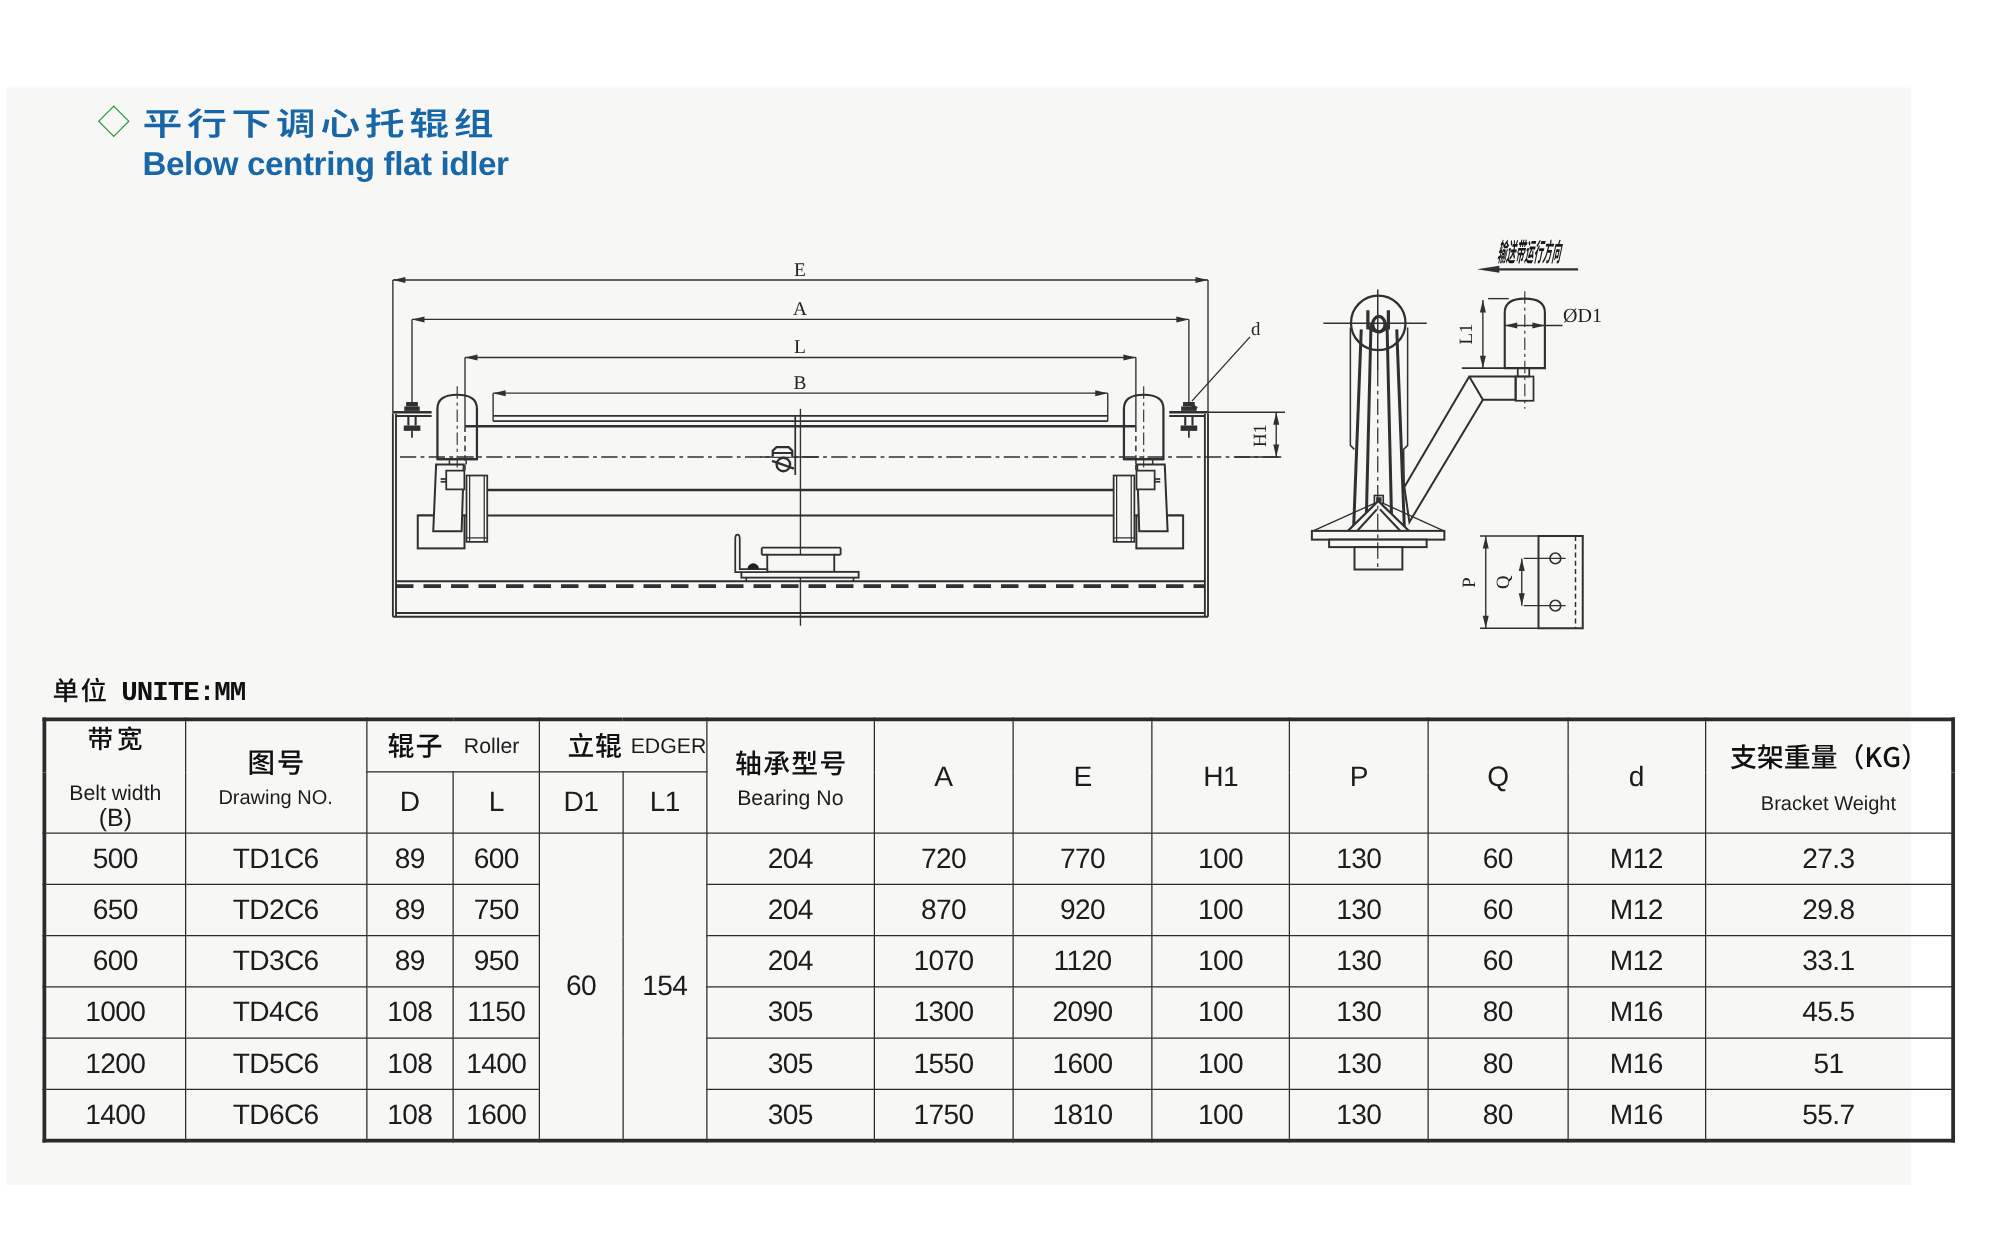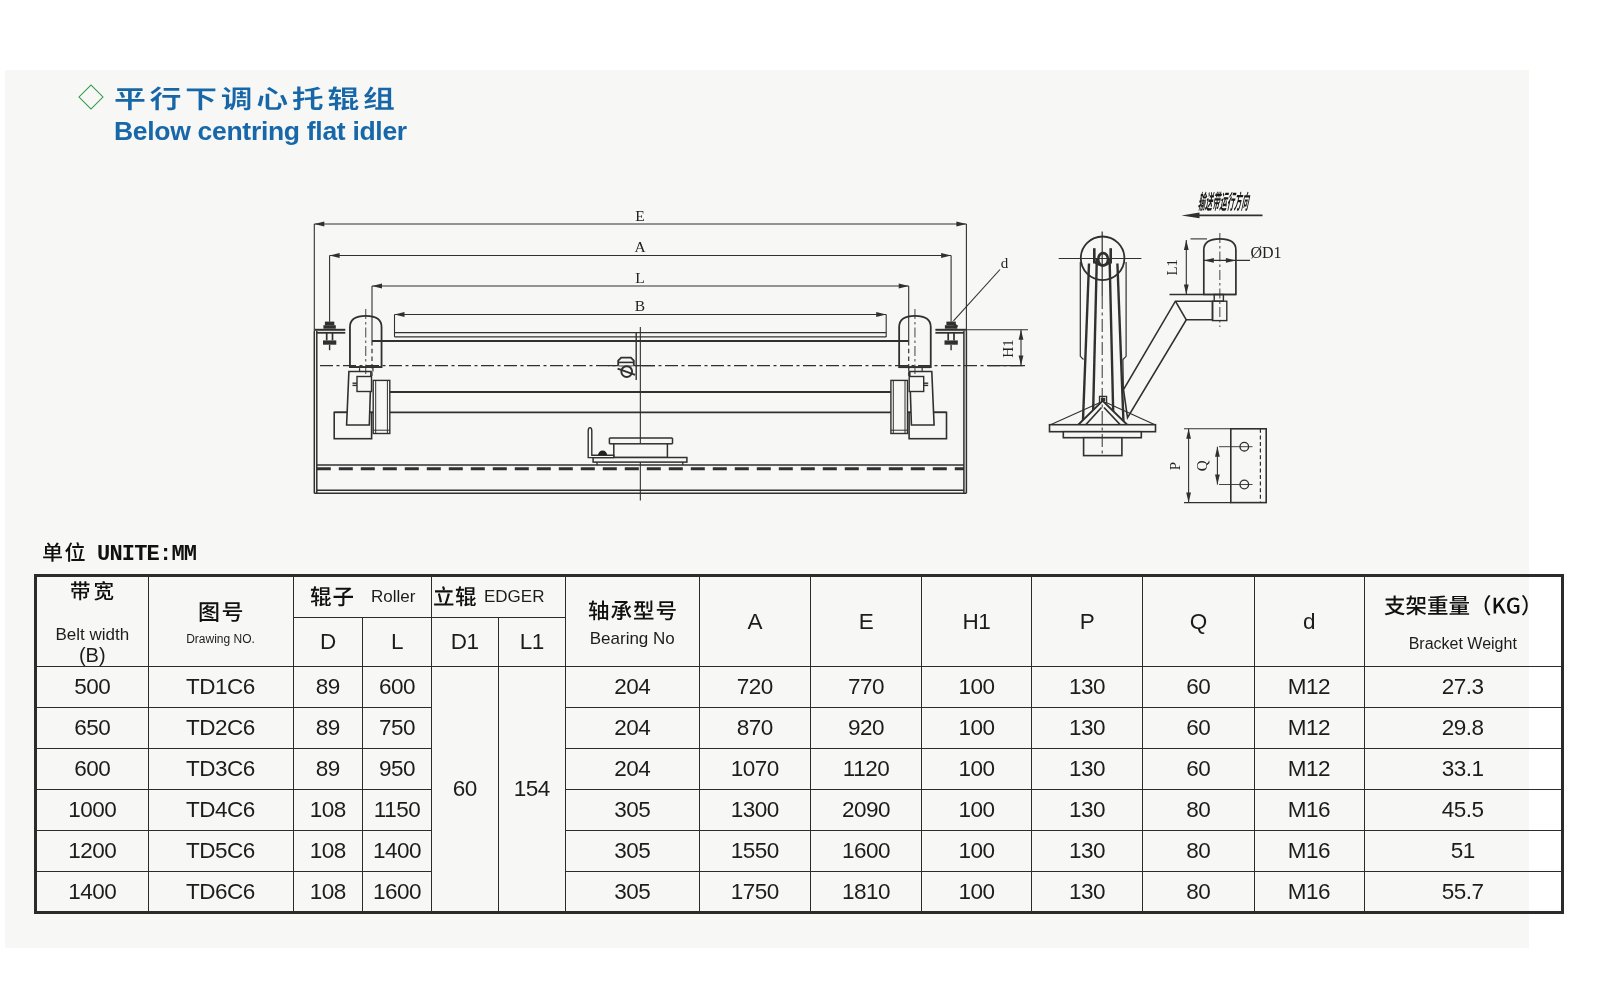--- a/index.html
+++ b/index.html
@@ -49,33 +49,33 @@
                 </svg>
                 <div style="font-size:17px;letter-spacing:0;margin-top:21px">Belt width</div>
                 <div style="font-size:20px;letter-spacing:0;margin-top:2px">(B)</div>
               </div>
             </td>
             <td rowspan="2">
               <div style="line-height:1">
                 <svg width="48" height="29" viewBox="-1 -22.0 48 29" style="display:block;margin:0 auto;overflow:visible">
                   <path d="M1.7 -17.7H20.3V1.9H18.2V-15.8H3.7V1.9H1.7ZM2.9 -0.9H19.4V1.0H2.9ZM8.1 -6.0 8.9 -7.2Q9.8 -7.1 10.8 -6.8Q11.8 -6.5 12.7 -6.2Q13.6 -5.9 14.3 -5.6L13.4 -4.3Q12.8 -4.6 11.9 -4.9Q11.0 -5.2 10.0 -5.5Q9.0 -5.8 8.1 -6.0ZM9.0 -15.6 10.8 -15.0Q10.1 -14.0 9.3 -13.0Q8.4 -12.1 7.5 -11.3Q6.5 -10.5 5.6 -9.9Q5.5 -10.0 5.2 -10.3Q5.0 -10.5 4.7 -10.7Q4.4 -11.0 4.2 -11.1Q5.6 -11.9 6.9 -13.1Q8.2 -14.3 9.0 -15.6ZM14.9 -13.8H15.2L15.5 -13.9L16.7 -13.2Q15.9 -11.8 14.5 -10.7Q13.2 -9.6 11.6 -8.7Q10.0 -7.8 8.2 -7.2Q6.5 -6.5 4.8 -6.1Q4.7 -6.4 4.6 -6.7Q4.4 -7.0 4.2 -7.3Q4.0 -7.6 3.8 -7.8Q5.5 -8.1 7.1 -8.7Q8.8 -9.2 10.3 -9.9Q11.8 -10.7 13.0 -11.6Q14.2 -12.5 14.9 -13.5ZM8.3 -12.5Q9.3 -11.4 10.8 -10.5Q12.4 -9.6 14.3 -8.9Q16.1 -8.3 18.1 -7.9Q17.8 -7.7 17.5 -7.2Q17.1 -6.7 16.9 -6.4Q15.0 -6.8 13.0 -7.6Q11.1 -8.3 9.5 -9.4Q7.9 -10.5 6.8 -11.8ZM8.8 -13.8H15.5V-12.2H7.7ZM6.0 -3.2 6.9 -4.6Q8.0 -4.5 9.3 -4.3Q10.5 -4.1 11.7 -3.8Q12.9 -3.6 14.0 -3.3Q15.0 -3.0 15.9 -2.7L14.9 -1.2Q13.9 -1.6 12.4 -2.0Q10.8 -2.4 9.2 -2.7Q7.5 -3.0 6.0 -3.2Z M29.5 -15.9V-13.3H39.4V-15.9ZM27.4 -17.7H41.6V-11.5H27.4ZM24.8 -9.8H44.1V-7.9H24.8ZM29.0 -5.8H40.0V-3.9H29.0ZM39.4 -5.8H41.6Q41.6 -5.8 41.6 -5.6Q41.6 -5.4 41.6 -5.2Q41.5 -5.0 41.5 -4.9Q41.3 -3.1 41.0 -1.9Q40.7 -0.7 40.4 -0.0Q40.1 0.7 39.7 1.1Q39.2 1.5 38.7 1.6Q38.2 1.7 37.5 1.8Q36.9 1.8 35.9 1.8Q34.9 1.8 33.8 1.7Q33.7 1.3 33.5 0.7Q33.3 0.2 33.1 -0.3Q34.2 -0.2 35.3 -0.1Q36.3 -0.1 36.8 -0.1Q37.2 -0.1 37.5 -0.1Q37.7 -0.2 37.9 -0.3Q38.2 -0.5 38.5 -1.1Q38.7 -1.7 38.9 -2.8Q39.2 -3.9 39.4 -5.5ZM29.5 -9.0 31.7 -8.7Q31.5 -7.9 31.2 -7.0Q30.9 -6.1 30.6 -5.3Q30.4 -4.5 30.1 -3.9H27.7Q28.0 -4.6 28.3 -5.5Q28.6 -6.3 28.9 -7.3Q29.2 -8.2 29.5 -9.0Z" fill="#111"></path>
                 </svg>
-                <div style="font-size:12px;letter-spacing:0;margin-top:6px">Drawing NO.</div>
+                <div style="font-size:16px;letter-spacing:0;margin-top:6px">Drawing NO.</div>
               </div>
             </td>
             <td colspan="2">
               <div style="display:flex;align-items:center;justify-content:center;gap:16px">
                 <svg width="46" height="28" viewBox="-1 -21.5 46 28" style="display:block;overflow:visible">
                   <path d="M11.3 -6.1H14.7V-4.3H11.3ZM11.7 -12.6V-10.9H17.5V-12.6ZM11.7 -15.7V-14.1H17.5V-15.7ZM9.9 -17.3H19.4V-9.4H9.9ZM15.3 -8.7H17.1V-0.8Q17.1 -0.3 17.2 -0.2Q17.2 -0.1 17.5 -0.1Q17.6 -0.1 17.9 -0.1Q18.1 -0.1 18.4 -0.1Q18.6 -0.1 18.7 -0.1Q19.0 -0.1 19.0 -0.2Q19.1 -0.4 19.2 -0.9Q19.2 -1.4 19.3 -2.4Q19.5 -2.2 20.0 -2.0Q20.5 -1.8 20.8 -1.7Q20.8 -0.4 20.6 0.3Q20.4 1.0 20.0 1.3Q19.6 1.6 18.9 1.6Q18.8 1.6 18.6 1.6Q18.4 1.6 18.1 1.6Q17.8 1.6 17.6 1.6Q17.3 1.6 17.2 1.6Q16.4 1.6 16.0 1.4Q15.6 1.2 15.5 0.7Q15.3 0.1 15.3 -0.8ZM19.5 -7.4 20.7 -6.0Q19.8 -5.3 18.8 -4.6Q17.8 -3.9 16.9 -3.4L16.1 -4.6Q16.6 -4.9 17.2 -5.4Q17.9 -5.9 18.5 -6.4Q19.1 -6.9 19.5 -7.4ZM9.9 1.8 9.8 0.2 10.7 -0.4 14.6 -1.3Q14.7 -0.9 14.7 -0.4Q14.8 0.1 14.8 0.5Q13.4 0.8 12.5 1.0Q11.6 1.3 11.1 1.4Q10.6 1.5 10.3 1.6Q10.1 1.8 9.9 1.8ZM9.9 1.8Q9.9 1.6 9.8 1.2Q9.7 0.9 9.5 0.5Q9.4 0.1 9.2 -0.1Q9.6 -0.2 9.9 -0.5Q10.1 -0.7 10.1 -1.3V-8.6H12.1V0.4Q12.1 0.4 11.8 0.5Q11.6 0.6 11.3 0.8Q11.0 0.9 10.7 1.1Q10.4 1.3 10.2 1.5Q9.9 1.7 9.9 1.8ZM0.9 -15.7H9.1V-13.8H0.9ZM5.2 -8.6H7.1V1.7H5.2ZM0.9 -3.8Q1.9 -3.9 3.3 -4.1Q4.6 -4.4 6.2 -4.6Q7.7 -4.9 9.2 -5.1L9.3 -3.4Q7.2 -2.9 5.1 -2.5Q3.0 -2.1 1.3 -1.8ZM1.7 -7.0Q1.6 -7.2 1.5 -7.6Q1.4 -7.9 1.3 -8.3Q1.1 -8.6 1.0 -8.9Q1.3 -9.0 1.6 -9.4Q1.8 -9.9 2.1 -10.6Q2.2 -10.9 2.5 -11.7Q2.8 -12.5 3.1 -13.5Q3.4 -14.6 3.7 -15.8Q3.9 -17.0 4.1 -18.2L6.2 -17.9Q5.9 -16.2 5.3 -14.4Q4.8 -12.6 4.2 -11.0Q3.6 -9.4 3.0 -8.2V-8.1Q3.0 -8.1 2.8 -8.0Q2.6 -7.9 2.3 -7.7Q2.1 -7.6 1.9 -7.4Q1.7 -7.2 1.7 -7.0ZM1.7 -7.0V-8.7L2.7 -9.2H9.0L9.0 -7.3H3.3Q2.8 -7.3 2.3 -7.3Q1.8 -7.2 1.7 -7.0ZM5.4 -12.2H7.0V-8.4H5.4Z M23.5 -8.7H43.0V-6.6H23.5ZM25.7 -16.8H39.5V-14.8H25.7ZM38.9 -16.8H39.4L39.9 -16.9L41.4 -15.7Q40.4 -14.7 39.1 -13.7Q37.8 -12.7 36.4 -11.8Q35.0 -10.9 33.6 -10.3Q33.5 -10.5 33.2 -10.8Q33.0 -11.1 32.7 -11.3Q32.5 -11.6 32.3 -11.8Q33.5 -12.3 34.8 -13.1Q36.1 -13.9 37.1 -14.8Q38.2 -15.6 38.9 -16.3ZM32.3 -11.8H34.4V-0.7Q34.4 0.2 34.1 0.7Q33.9 1.2 33.2 1.4Q32.5 1.7 31.4 1.7Q30.3 1.8 28.8 1.8Q28.8 1.5 28.6 1.1Q28.5 0.7 28.3 0.4Q28.1 -0.0 27.9 -0.3Q28.8 -0.3 29.5 -0.3Q30.3 -0.2 30.9 -0.3Q31.5 -0.3 31.7 -0.3Q32.0 -0.3 32.2 -0.4Q32.3 -0.5 32.3 -0.8Z" fill="#111"></path>
                 </svg>
                 <span style="font-size:17px;letter-spacing:0">Roller</span>
               </div>
             </td>
             <td colspan="2">
-              <div style="display:flex;align-items:center;justify-content:flex-start;gap:6px">
+              <div style="display:flex;align-items:center;justify-content:flex-end;gap:6px">
                 <svg width="46" height="28" viewBox="-1 -21.5 46 28" style="display:block;overflow:visible">
                   <path d="M2.0 -14.2H19.6V-12.1H2.0ZM1.1 -1.1H20.4V0.9H1.1ZM4.9 -10.7 6.9 -11.2Q7.3 -9.8 7.7 -8.2Q8.1 -6.6 8.5 -5.1Q8.8 -3.6 9.0 -2.4L6.8 -1.9Q6.7 -3.1 6.3 -4.6Q6.0 -6.1 5.6 -7.7Q5.3 -9.3 4.9 -10.7ZM14.6 -11.2 16.9 -10.8Q16.6 -9.4 16.1 -8.0Q15.7 -6.6 15.3 -5.2Q14.8 -3.8 14.3 -2.5Q13.9 -1.3 13.4 -0.3L11.4 -0.7Q11.9 -1.7 12.3 -3.0Q12.8 -4.3 13.2 -5.7Q13.6 -7.2 14.0 -8.6Q14.4 -10.0 14.6 -11.2ZM9.0 -17.8 11.0 -18.3Q11.3 -17.5 11.7 -16.5Q12.0 -15.6 12.1 -14.9L10.0 -14.3Q9.9 -15.0 9.6 -16.0Q9.3 -17.0 9.0 -17.8Z M33.3 -6.1H36.7V-4.3H33.3ZM33.7 -12.6V-10.9H39.5V-12.6ZM33.7 -15.7V-14.1H39.5V-15.7ZM31.9 -17.3H41.4V-9.4H31.9ZM37.3 -8.7H39.1V-0.8Q39.1 -0.3 39.2 -0.2Q39.2 -0.1 39.5 -0.1Q39.6 -0.1 39.9 -0.1Q40.1 -0.1 40.4 -0.1Q40.6 -0.1 40.7 -0.1Q41.0 -0.1 41.0 -0.2Q41.1 -0.4 41.2 -0.9Q41.2 -1.4 41.3 -2.4Q41.5 -2.2 42.0 -2.0Q42.5 -1.8 42.8 -1.7Q42.8 -0.4 42.6 0.3Q42.4 1.0 42.0 1.3Q41.6 1.6 40.9 1.6Q40.8 1.6 40.6 1.6Q40.4 1.6 40.1 1.6Q39.8 1.6 39.6 1.6Q39.3 1.6 39.2 1.6Q38.4 1.6 38.0 1.4Q37.6 1.2 37.5 0.7Q37.3 0.1 37.3 -0.8ZM41.5 -7.4 42.7 -6.0Q41.8 -5.3 40.8 -4.6Q39.8 -3.9 38.9 -3.4L38.1 -4.6Q38.6 -4.9 39.2 -5.4Q39.9 -5.9 40.5 -6.4Q41.1 -6.9 41.5 -7.4ZM31.9 1.8 31.8 0.2 32.7 -0.4 36.6 -1.3Q36.7 -0.9 36.7 -0.4Q36.8 0.1 36.8 0.5Q35.4 0.8 34.5 1.0Q33.6 1.3 33.1 1.4Q32.6 1.5 32.3 1.6Q32.1 1.8 31.9 1.8ZM31.9 1.8Q31.9 1.6 31.8 1.2Q31.7 0.9 31.5 0.5Q31.4 0.1 31.2 -0.1Q31.6 -0.2 31.9 -0.5Q32.1 -0.7 32.1 -1.3V-8.6H34.1V0.4Q34.1 0.4 33.8 0.5Q33.6 0.6 33.3 0.8Q33.0 0.9 32.7 1.1Q32.4 1.3 32.2 1.5Q31.9 1.7 31.9 1.8ZM22.9 -15.7H31.1V-13.8H22.9ZM27.2 -8.6H29.1V1.7H27.2ZM22.9 -3.8Q23.9 -3.9 25.3 -4.1Q26.6 -4.4 28.2 -4.6Q29.7 -4.9 31.2 -5.1L31.3 -3.4Q29.2 -2.9 27.1 -2.5Q25.0 -2.1 23.3 -1.8ZM23.7 -7.0Q23.6 -7.2 23.5 -7.6Q23.4 -7.9 23.3 -8.3Q23.1 -8.6 23.0 -8.9Q23.3 -9.0 23.6 -9.4Q23.8 -9.9 24.1 -10.6Q24.2 -10.9 24.5 -11.7Q24.8 -12.5 25.1 -13.5Q25.4 -14.6 25.7 -15.8Q25.9 -17.0 26.1 -18.2L28.2 -17.9Q27.9 -16.2 27.3 -14.4Q26.8 -12.6 26.2 -11.0Q25.6 -9.4 25.0 -8.2V-8.1Q25.0 -8.1 24.8 -8.0Q24.6 -7.9 24.3 -7.7Q24.1 -7.6 23.9 -7.4Q23.7 -7.2 23.7 -7.0ZM23.7 -7.0V-8.7L24.7 -9.2H31.0L31.0 -7.3H25.3Q24.8 -7.3 24.3 -7.3Q23.8 -7.2 23.7 -7.0ZM27.4 -12.2H29.0V-8.4H27.4Z" fill="#111"></path>
                 </svg>
                 <span style="font-size:17px;letter-spacing:0">EDGER</span>
               </div>
             </td>
             <td rowspan="2">
               <div style="line-height:1">
                 <svg width="91" height="28" viewBox="-1 -21.5 91 28" style="display:block;margin:0 auto;overflow:visible">
                   <path d="M9.9 -13.5H20.1V1.7H18.2V-11.7H11.7V1.8H9.9ZM10.7 -7.6H18.6V-5.7H10.7ZM10.7 -1.2H18.6V0.6H10.7ZM14.0 -18.1H16.0V-12.7H15.9V-0.2H14.0V-12.7H14.0ZM1.0 -15.8H9.0V-13.9H1.0ZM5.3 -12.3H7.1V1.7H5.3ZM0.8 -3.8Q1.9 -3.9 3.2 -4.1Q4.5 -4.3 6.0 -4.6Q7.6 -4.8 9.1 -5.1L9.2 -3.3Q7.1 -2.9 5.0 -2.5Q2.9 -2.1 1.2 -1.8ZM1.7 -6.9Q1.7 -7.1 1.6 -7.4Q1.5 -7.8 1.3 -8.1Q1.2 -8.4 1.1 -8.7Q1.4 -8.8 1.6 -9.2Q1.9 -9.7 2.2 -10.4Q2.3 -10.8 2.6 -11.5Q2.8 -12.3 3.1 -13.4Q3.4 -14.5 3.7 -15.7Q3.9 -16.9 4.1 -18.1L6.1 -17.8Q5.7 -16.0 5.2 -14.3Q4.8 -12.5 4.2 -10.9Q3.6 -9.3 3.0 -8.0V-8.0Q3.0 -8.0 2.8 -7.9Q2.6 -7.8 2.4 -7.6Q2.1 -7.4 1.9 -7.3Q1.7 -7.1 1.7 -6.9ZM1.7 -6.9V-8.6L2.7 -9.1H9.0V-7.2H3.3Q2.8 -7.2 2.3 -7.2Q1.9 -7.1 1.7 -6.9Z M32.3 -13.1H34.4V-0.8Q34.4 0.1 34.2 0.5Q34.0 1.0 33.4 1.2Q32.8 1.5 31.8 1.5Q30.9 1.6 29.6 1.6Q29.5 1.2 29.3 0.6Q29.1 0.0 28.8 -0.4Q29.8 -0.3 30.7 -0.3Q31.6 -0.3 31.8 -0.3Q32.1 -0.3 32.2 -0.4Q32.3 -0.5 32.3 -0.8ZM26.7 -17.4H38.4V-15.5H26.7ZM37.8 -17.4H38.3L38.7 -17.5L40.1 -16.5Q39.3 -15.6 38.2 -14.7Q37.1 -13.9 35.9 -13.1Q34.7 -12.4 33.5 -11.8Q33.3 -12.1 33.0 -12.5Q32.6 -12.9 32.3 -13.1Q33.4 -13.6 34.4 -14.2Q35.5 -14.9 36.4 -15.6Q37.3 -16.4 37.8 -17.0ZM30.0 -11.3H36.6V-9.6H30.0ZM23.9 -12.8H28.4V-10.9H23.9ZM29.6 -8.0H37.0V-6.3H29.6ZM28.6 -4.6H38.0V-2.8H28.6ZM41.4 -12.9 43.0 -11.6Q42.5 -10.9 41.8 -10.2Q41.1 -9.5 40.5 -8.8Q39.8 -8.1 39.3 -7.6L38.0 -8.7Q38.5 -9.2 39.2 -10.0Q39.8 -10.7 40.4 -11.5Q41.0 -12.3 41.4 -12.9ZM38.6 -13.4Q38.9 -11.0 39.5 -8.8Q40.1 -6.6 41.1 -4.9Q42.0 -3.2 43.4 -2.1Q43.1 -1.9 42.9 -1.6Q42.6 -1.3 42.3 -1.0Q42.1 -0.7 41.9 -0.4Q40.5 -1.7 39.5 -3.6Q38.5 -5.6 37.8 -8.0Q37.2 -10.4 36.8 -13.1ZM27.8 -12.8H28.2L28.6 -12.8L29.8 -12.4Q29.4 -9.6 28.7 -7.3Q27.9 -4.9 26.9 -3.1Q25.9 -1.3 24.7 -0.1Q24.5 -0.3 24.2 -0.6Q24.0 -0.9 23.7 -1.2Q23.4 -1.5 23.1 -1.6Q24.3 -2.7 25.3 -4.3Q26.2 -5.9 26.9 -7.9Q27.5 -10.0 27.8 -12.3Z M47.1 -17.3H56.8V-15.5H47.1ZM46.3 -12.9H57.3V-11.1H46.3ZM46.0 -0.8H65.5V1.1H46.0ZM48.2 -5.0H63.3V-3.1H48.2ZM53.1 -16.6H55.0V-6.7H53.1ZM54.8 -7.0H56.9V0.5H54.8ZM58.4 -16.9H60.3V-9.7H58.4ZM62.4 -18.0H64.3V-8.5Q64.3 -7.8 64.2 -7.3Q64.0 -6.9 63.4 -6.7Q62.9 -6.5 62.1 -6.4Q61.3 -6.4 60.1 -6.4Q60.1 -6.8 59.9 -7.3Q59.7 -7.8 59.5 -8.2Q60.3 -8.2 61.0 -8.2Q61.8 -8.2 62.0 -8.2Q62.2 -8.2 62.3 -8.3Q62.4 -8.3 62.4 -8.6ZM48.9 -16.6H50.8V-12.8Q50.8 -11.7 50.6 -10.5Q50.3 -9.2 49.6 -8.1Q48.8 -6.9 47.4 -6.1Q47.2 -6.3 47.0 -6.6Q46.7 -6.8 46.5 -7.1Q46.2 -7.4 46.0 -7.5Q47.3 -8.3 48.0 -9.2Q48.6 -10.1 48.8 -11.0Q48.9 -12.0 48.9 -12.9Z M73.4 -15.5V-13.0H83.0V-15.5ZM71.4 -17.3H85.1V-11.2H71.4ZM68.8 -9.5H87.7V-7.7H68.8ZM72.9 -5.6H83.6V-3.8H72.9ZM83.0 -5.6H85.2Q85.2 -5.6 85.2 -5.5Q85.2 -5.3 85.1 -5.1Q85.1 -4.9 85.1 -4.8Q84.9 -3.0 84.6 -1.9Q84.3 -0.7 84.0 -0.0Q83.7 0.7 83.3 1.0Q82.9 1.4 82.4 1.6Q81.9 1.7 81.2 1.7Q80.6 1.8 79.6 1.8Q78.7 1.8 77.5 1.7Q77.5 1.2 77.3 0.7Q77.1 0.2 76.8 -0.3Q78.0 -0.2 79.0 -0.1Q80.1 -0.1 80.5 -0.1Q80.9 -0.1 81.1 -0.1Q81.4 -0.2 81.6 -0.3Q81.9 -0.5 82.1 -1.1Q82.4 -1.7 82.6 -2.8Q82.8 -3.8 83.0 -5.4ZM73.4 -8.8 75.5 -8.5Q75.3 -7.7 75.0 -6.8Q74.7 -6.0 74.5 -5.2Q74.2 -4.4 74.0 -3.8H71.6Q71.9 -4.5 72.2 -5.3Q72.5 -6.2 72.8 -7.1Q73.1 -8.0 73.4 -8.8Z" fill="#111"></path>

